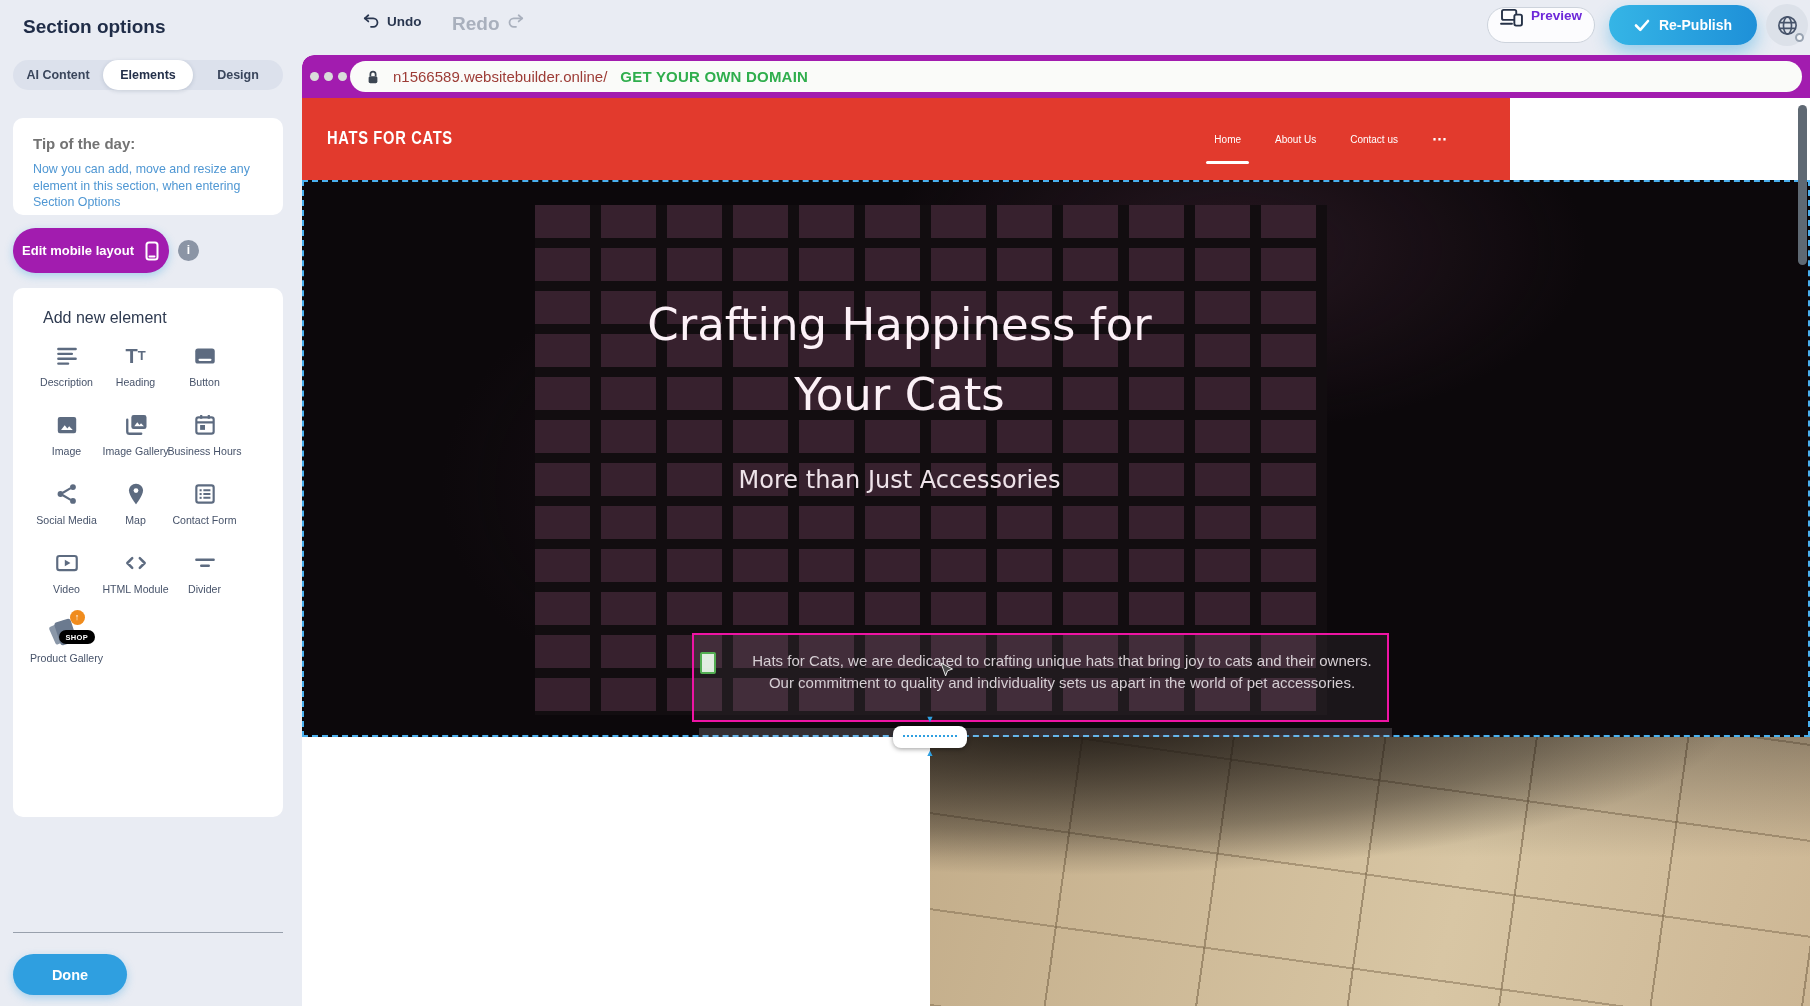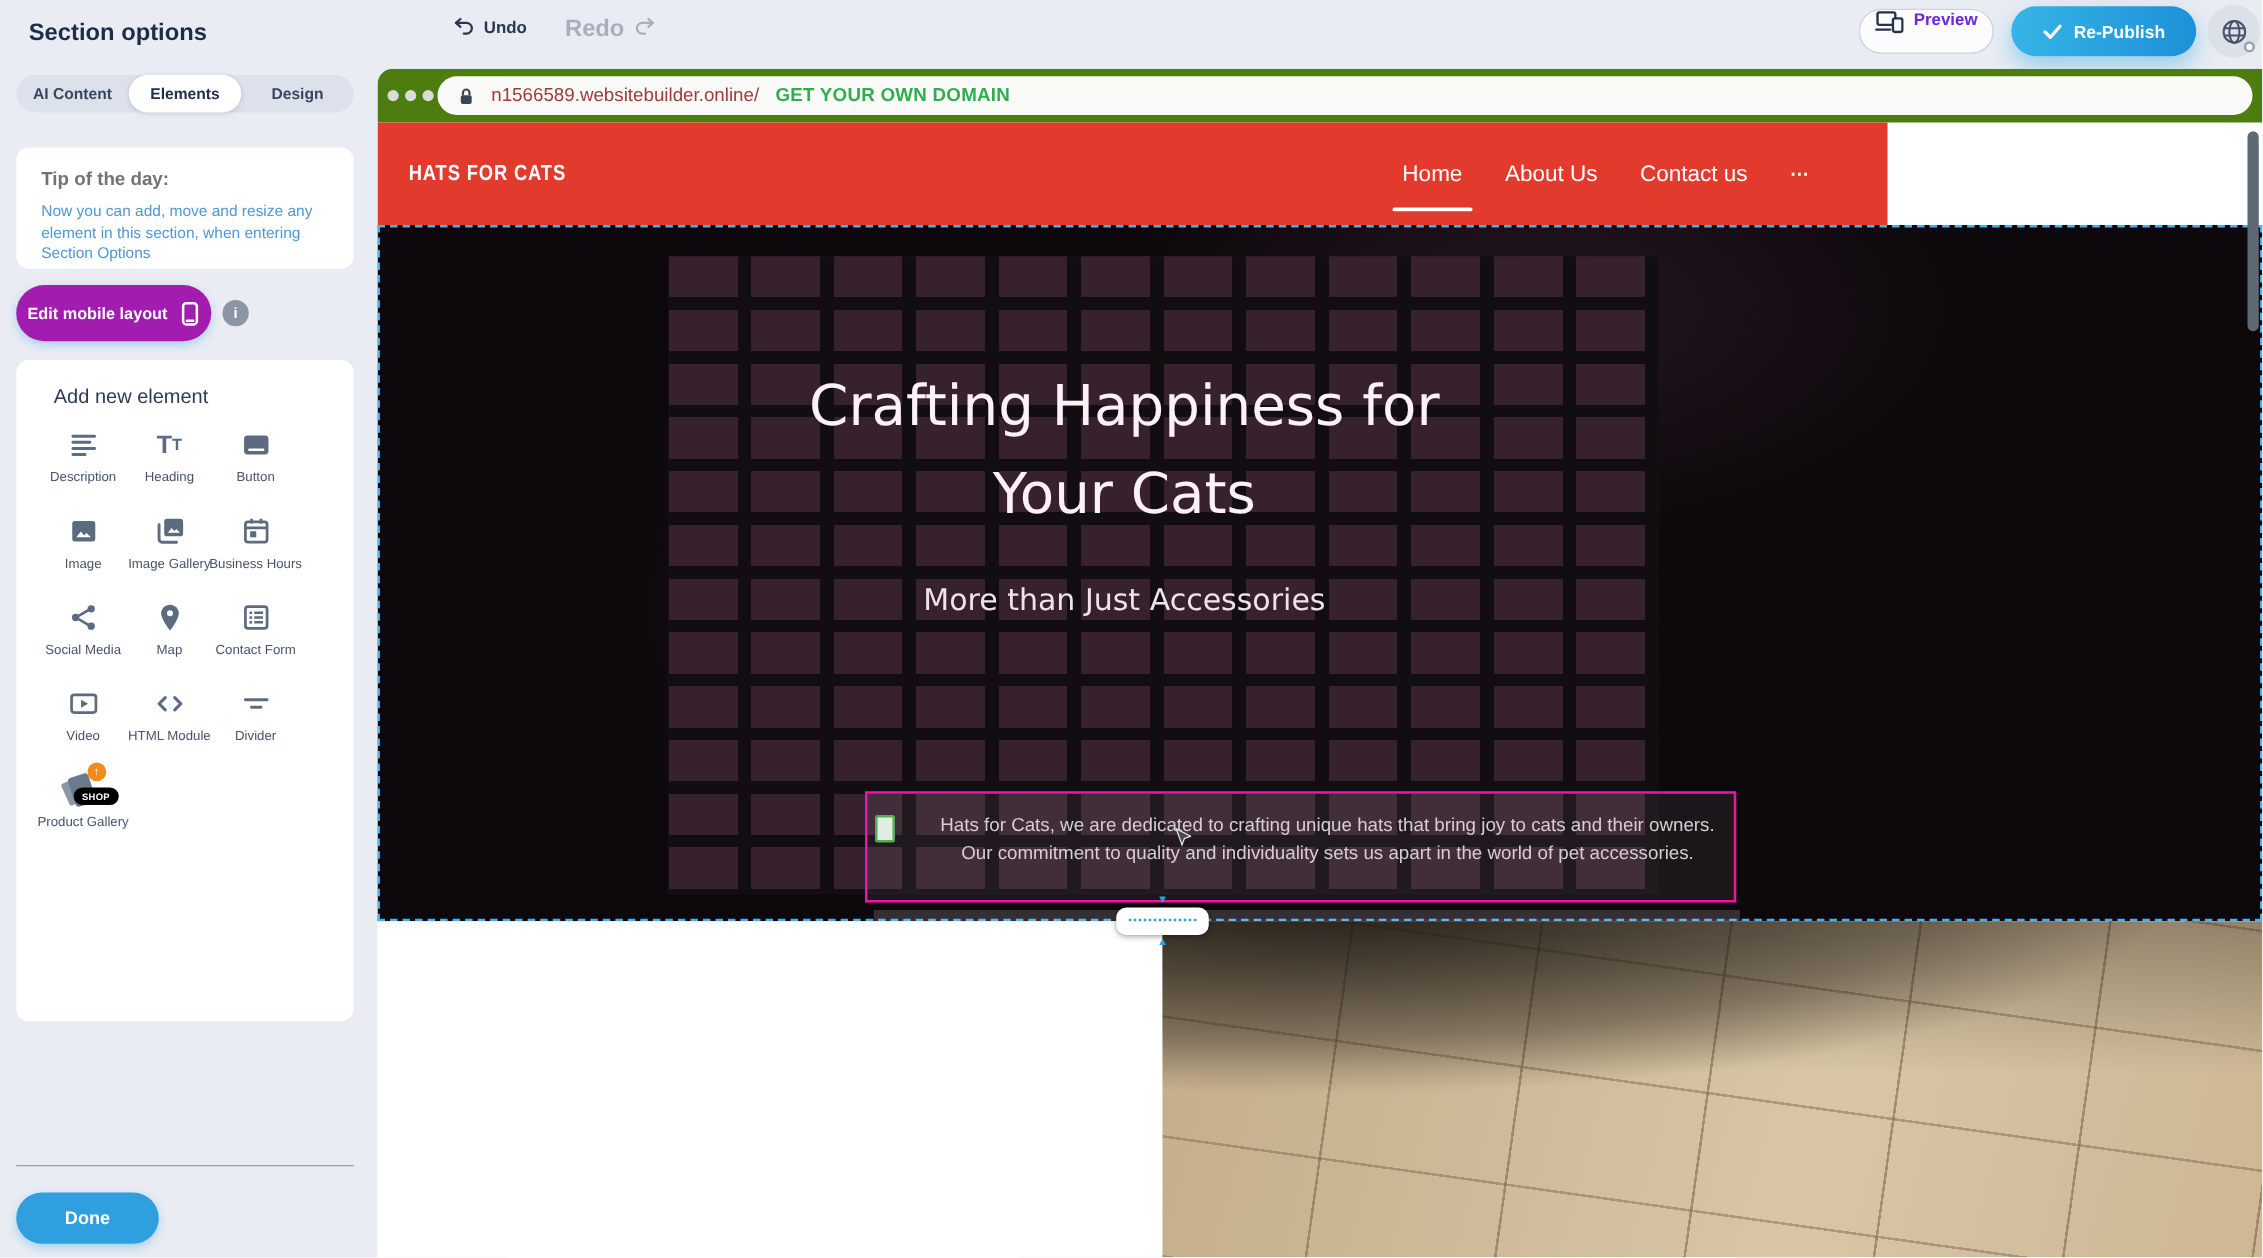--- a/index.html
+++ b/index.html
@@ -35,32 +35,32 @@
   
   .undo-group{position:absolute;left:362px;top:13px;display:flex;align-items:center;gap:7px;font-size:13.5px;font-weight:bold;color:#2a3750;cursor:pointer;}
   .redo-group{position:absolute;left:452px;top:13px;display:flex;align-items:flex-start;gap:7px;font-size:19px;font-weight:bold;color:#a9b0bd;cursor:pointer;}
   .btn-preview{position:absolute;left:1487px;top:7px;width:108px;height:36px;border-radius:18px;border:1.5px solid #cdd3dc;background:rgba(255,255,255,.85);display:flex;align-items:flex-start;justify-content:center;gap:8px;font-size:13.5px;font-weight:bold;color:#6d28d9;box-sizing:border-box;cursor:pointer;}
   .btn-republish{position:absolute;left:1609px;top:5px;width:148px;height:40px;border-radius:20px;background:linear-gradient(90deg,#35b5e6,#1e90d8);display:flex;align-items:center;justify-content:center;gap:9px;font-size:14px;font-weight:bold;color:#fff;cursor:pointer;box-shadow:0 8px 18px rgba(46,166,224,.45);}
   .btn-globe{position:absolute;left:1766px;top:4px;width:42px;height:42px;border-radius:50%;background:#dce1e9;display:flex;align-items:center;justify-content:center;cursor:pointer;}
   .globe-dot{position:absolute;left:29px;top:29px;width:9px;height:9px;border-radius:50%;background:#f4f6f9;border:2px solid #98a3b1;box-sizing:border-box;}
 
   
   .browser{position:absolute;left:302px;top:55px;width:1508px;height:951px;background:#fff;border-top-left-radius:12px;overflow:hidden;}
-  .chrome{position:absolute;left:0;top:0;width:1508px;height:43px;background:#4d7c0f;border-top-left-radius:12px;}
+  .chrome{position:absolute;left:0;top:0;width:1508px;height:43px;background:#a21caf;border-top-left-radius:12px;}
   .win-dots{position:absolute;left:8px;top:17px;display:flex;gap:5px;}
   .win-dots span{width:9px;height:9px;border-radius:50%;background:#d9dcda;}
   .addr{position:absolute;left:48px;top:6px;width:1452px;height:31px;background:#fafbf9;border-radius:16px;display:flex;align-items:center;padding-left:16px;box-sizing:border-box;gap:13px;}
   .url-text{font-size:15px;color:#9d3c36;cursor:pointer;}
   .domain-cta{font-size:15px;font-weight:bold;color:#2fae4d;letter-spacing:.2px;cursor:pointer;}
 
   
   .site-header{position:absolute;left:0;top:43px;width:1192px;height:82px;background:#e23a2d;padding-left:16px;}
   .logo{position:absolute;left:25px;top:30px;color:#fff;font-size:17.5px;font-weight:bold;letter-spacing:.8px;transform:scaleX(.84);transform-origin:left center;cursor:pointer;}
   .nav{position:absolute;right:62px;top:0;height:82px;display:flex;align-items:center;gap:34px;}
-  .nav-item{position:relative;color:#fff;font-size:18px;cursor:pointer;}
+  .nav-item{position:relative;color:#fff;font-size:10px;cursor:pointer;}
   .nav-item.active::after{content:"";position:absolute;left:-8px;right:-8px;bottom:-19px;height:3px;background:#fff;border-radius:2px;}
   .nav-more{font-weight:bold;letter-spacing:1px;font-size:15px;}
 
   
   .hero{position:absolute;left:0;top:125px;width:1508px;height:557px;box-sizing:border-box;background-color:#0c080b;background-image:radial-gradient(ellipse 500px 260px at 62% 12%,rgba(70,40,58,.45),transparent 70%),radial-gradient(ellipse 420px 300px at 30% 55%,rgba(45,28,40,.35),transparent 75%);border:2px dashed #49b0ef;overflow:visible;}
   .tiles{position:absolute;left:231px;top:23px;width:792px;height:510px;background-color:#37212e;background-image:repeating-linear-gradient(to right,transparent 0 55px,#120d10 55px 66px),repeating-linear-gradient(to bottom,transparent 0 33px,#120d10 33px 43px);}
   .hero-text{position:absolute;left:233px;width:725px;text-align:center;color:#fcf1f7;font-family:"DejaVu Sans",sans-serif;}
   .hero-h1{top:108px;font-size:45px;font-weight:500;line-height:70px;}
   .hero-h2{top:284px;font-size:24px;font-weight:500;color:#eee3e9;}
   .sel-box{position:absolute;left:388px;top:451px;width:697px;height:89px;border:2px solid #ee14a4;box-sizing:border-box;background:rgba(200,185,198,.08);padding-left:43px;}

